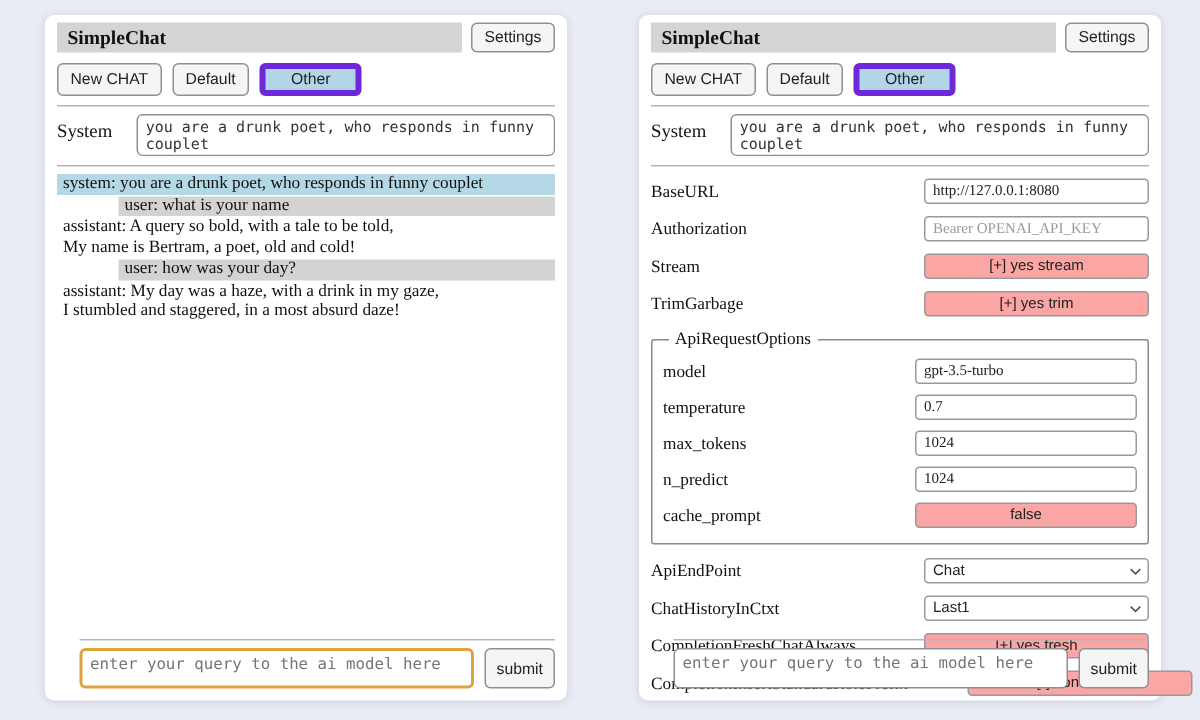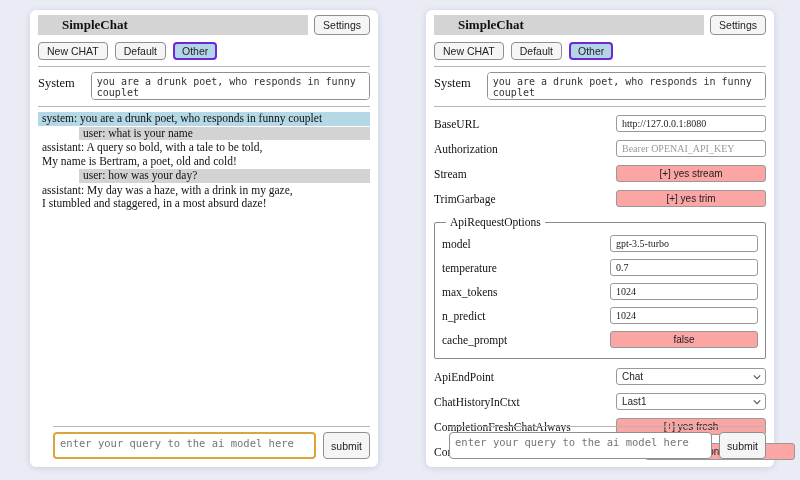--- a/index.html
+++ b/index.html
@@ -10,30 +10,30 @@
     position: absolute; top: 10px; width: 348px; height: 457px;
     background: #ffffff; border-radius: 6px; padding: 5px 8px;
     box-shadow: 0 1px 6px rgba(40,50,90,0.15);
   }
   .panel-chat { left: 30px; }
   .panel-settings { left: 426px; }
 
   
   .titlebar { display: flex; align-items: stretch; gap: 6px; }
   .titlebar .bar {
-    flex: 1; background: #d4d4d4; padding: 2px 24px;
+    flex: 1; background: #d4d4d4; padding: 2px 7px;
     font-weight: bold; font-size: 13px; color: #111;
   }
   .btn {
     font-family: "Liberation Sans", sans-serif; font-size: 10.5px; color: #222;
     background: #f5f5f5; border: 1px solid #8f8f8f; border-radius: 4px;
     padding: 2px 8px; cursor: pointer; white-space: nowrap;
   }
   .sessions { display: flex; gap: 7px; margin-top: 7px; }
-  .session-selected { background: #b2d6e7; border: 2px solid #6d28d9; padding: 1px 7px; }
+  .session-selected { background: #b2d6e7; border: 4px solid #6d28d9; padding: 1px 17px; }
   hr { border: none; border-top: 1px solid #b5b5b5; margin: 6px 0 5px; }
 
   
   .system-row { display: flex; gap: 16px; align-items: flex-start; margin: 2px 0 1px; }
   .system-row label { font-size: 12.5px; padding-top: 4px; color: #111; }
   textarea {
     font-family: "DejaVu Sans Mono", monospace; font-size: 10px; color: #333;
     border: 1px solid #8f8f8f; border-radius: 4px; padding: 3px 5px;
     resize: none; outline: none; background: #fff;
   }

